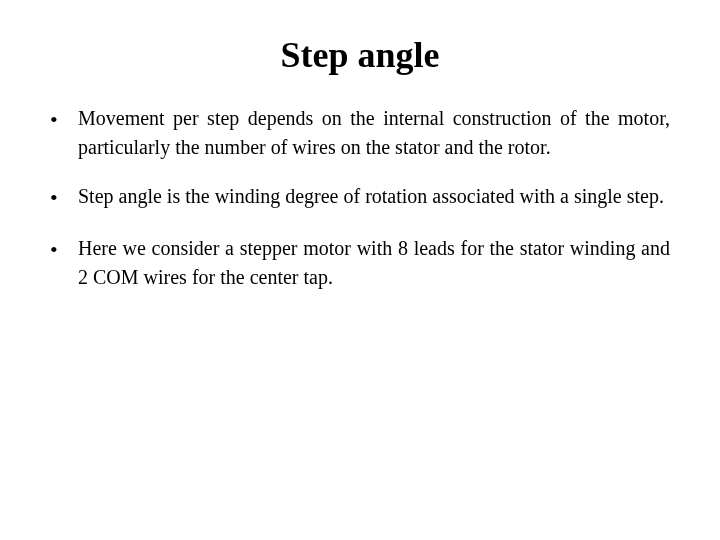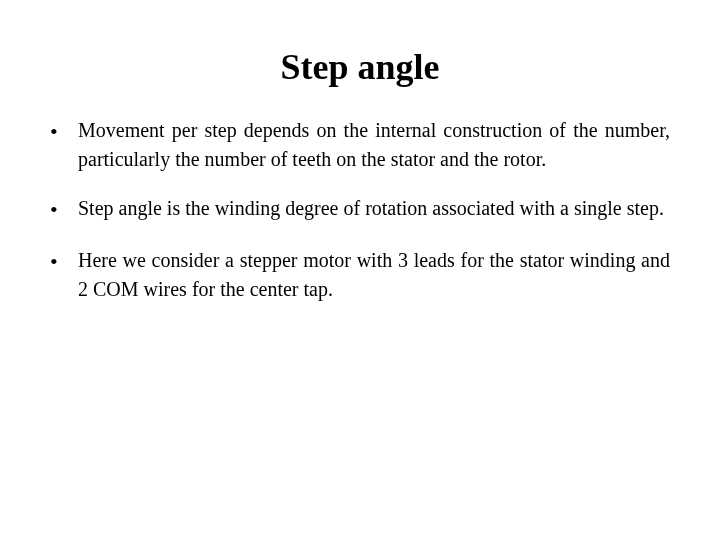--- a/index.html
+++ b/index.html
@@ -24,21 +24,21 @@
       flex-direction: column;
     }
 
     .slide-title {
       text-align: center;
       font-size: 36px;
       font-weight: bold;
       font-family: 'Times New Roman', Times, serif;
       color: #000000;
       margin-bottom: 28px;
-      margin-top: 16px;
+      margin-top: 4px;
     }
 
     .bullet-list {
       list-style: none;
       padding: 0;
       margin: 0;
     }
 
     .bullet-item {
       display: flex;
@@ -64,27 +64,27 @@
 </head>
 <body>
 
 <div class="slide-container">
   <h1 class="slide-title">Step angle</h1>
 
   <ul class="bullet-list">
 
     <li class="bullet-item">
       <span class="bullet-dot">•</span>
-      <span class="bullet-text">Movement per step depends on the internal construction of the number, particularly the number of teeth on the stator and the rotor.</span>
+      <span class="bullet-text">Movement per step depends on the internal construction of the motor, particularly the number of wires on the stator and the rotor.</span>
     </li>
 
     <li class="bullet-item">
       <span class="bullet-dot">•</span>
       <span class="bullet-text">Step angle is the winding degree of rotation associated with a single step.</span>
     </li>
 
     <li class="bullet-item">
       <span class="bullet-dot">•</span>
-      <span class="bullet-text">Here we consider a stepper motor  with 3 leads for the stator winding and 2 COM wires for the center tap.</span>
+      <span class="bullet-text">Here we consider a stepper motor  with 8 leads for the stator winding and 2 COM wires for the center tap.</span>
     </li>
 
   </ul>
 </div>
 
 </body></html>

